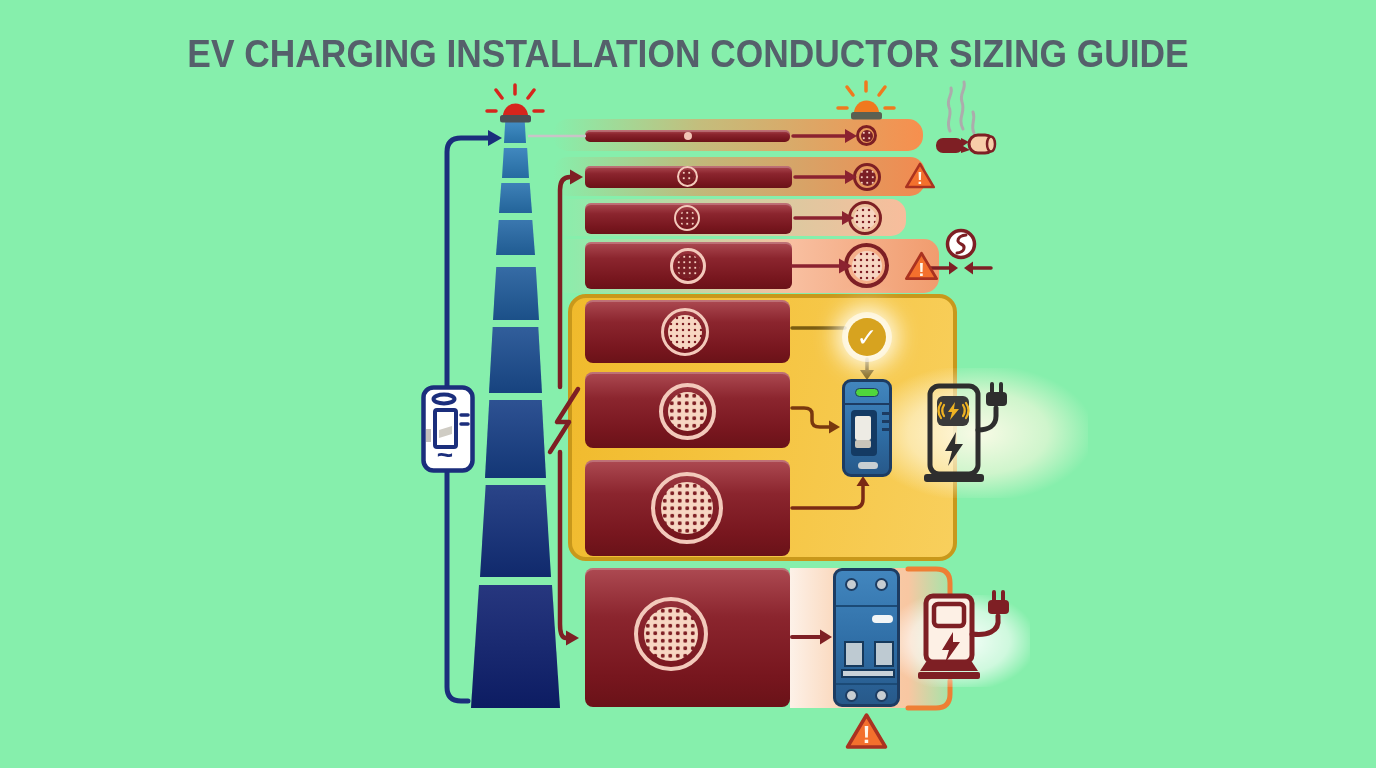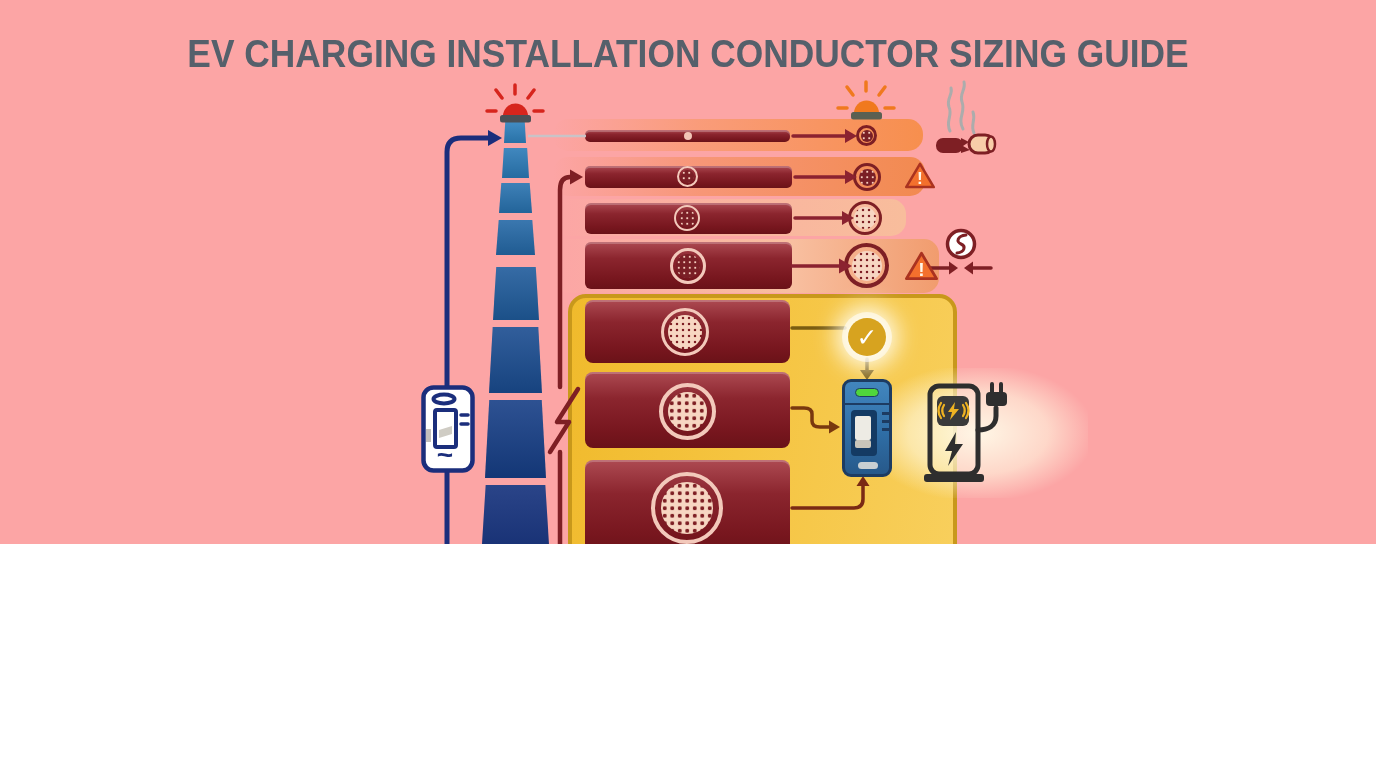--- a/index.html
+++ b/index.html
@@ -1,16 +1,16 @@
 <!DOCTYPE html>
 <html><head>
 <meta charset="utf-8">
 <style>
   html,body{margin:0;padding:0;background:#ffffff;font-family:"Liberation Sans","DejaVu Sans",sans-serif;}
-  #stage{position:relative;width:1376px;height:544px;background:#fca5a5;overflow:hidden;}
+  #stage{position:relative;width:1376px;height:768px;background:#86efac;overflow:hidden;}
   .abs{position:absolute;}
   
   #title{left:0;right:0;top:33px;text-align:center;font-size:38px;font-weight:bold;color:#55606B;
          letter-spacing:0px;transform:scaleX(0.93);transform-origin:50% 50%;white-space:nowrap;}
   
   .band{border-radius:15px;}
   
   .bar{background:linear-gradient(180deg,#AD4A52 0%,#8B252E 35%,#77161E 78%,#6A1218 100%);
        border-radius:6px;box-shadow:inset 0 2px 0 rgba(255,255,255,0.22);}
   

